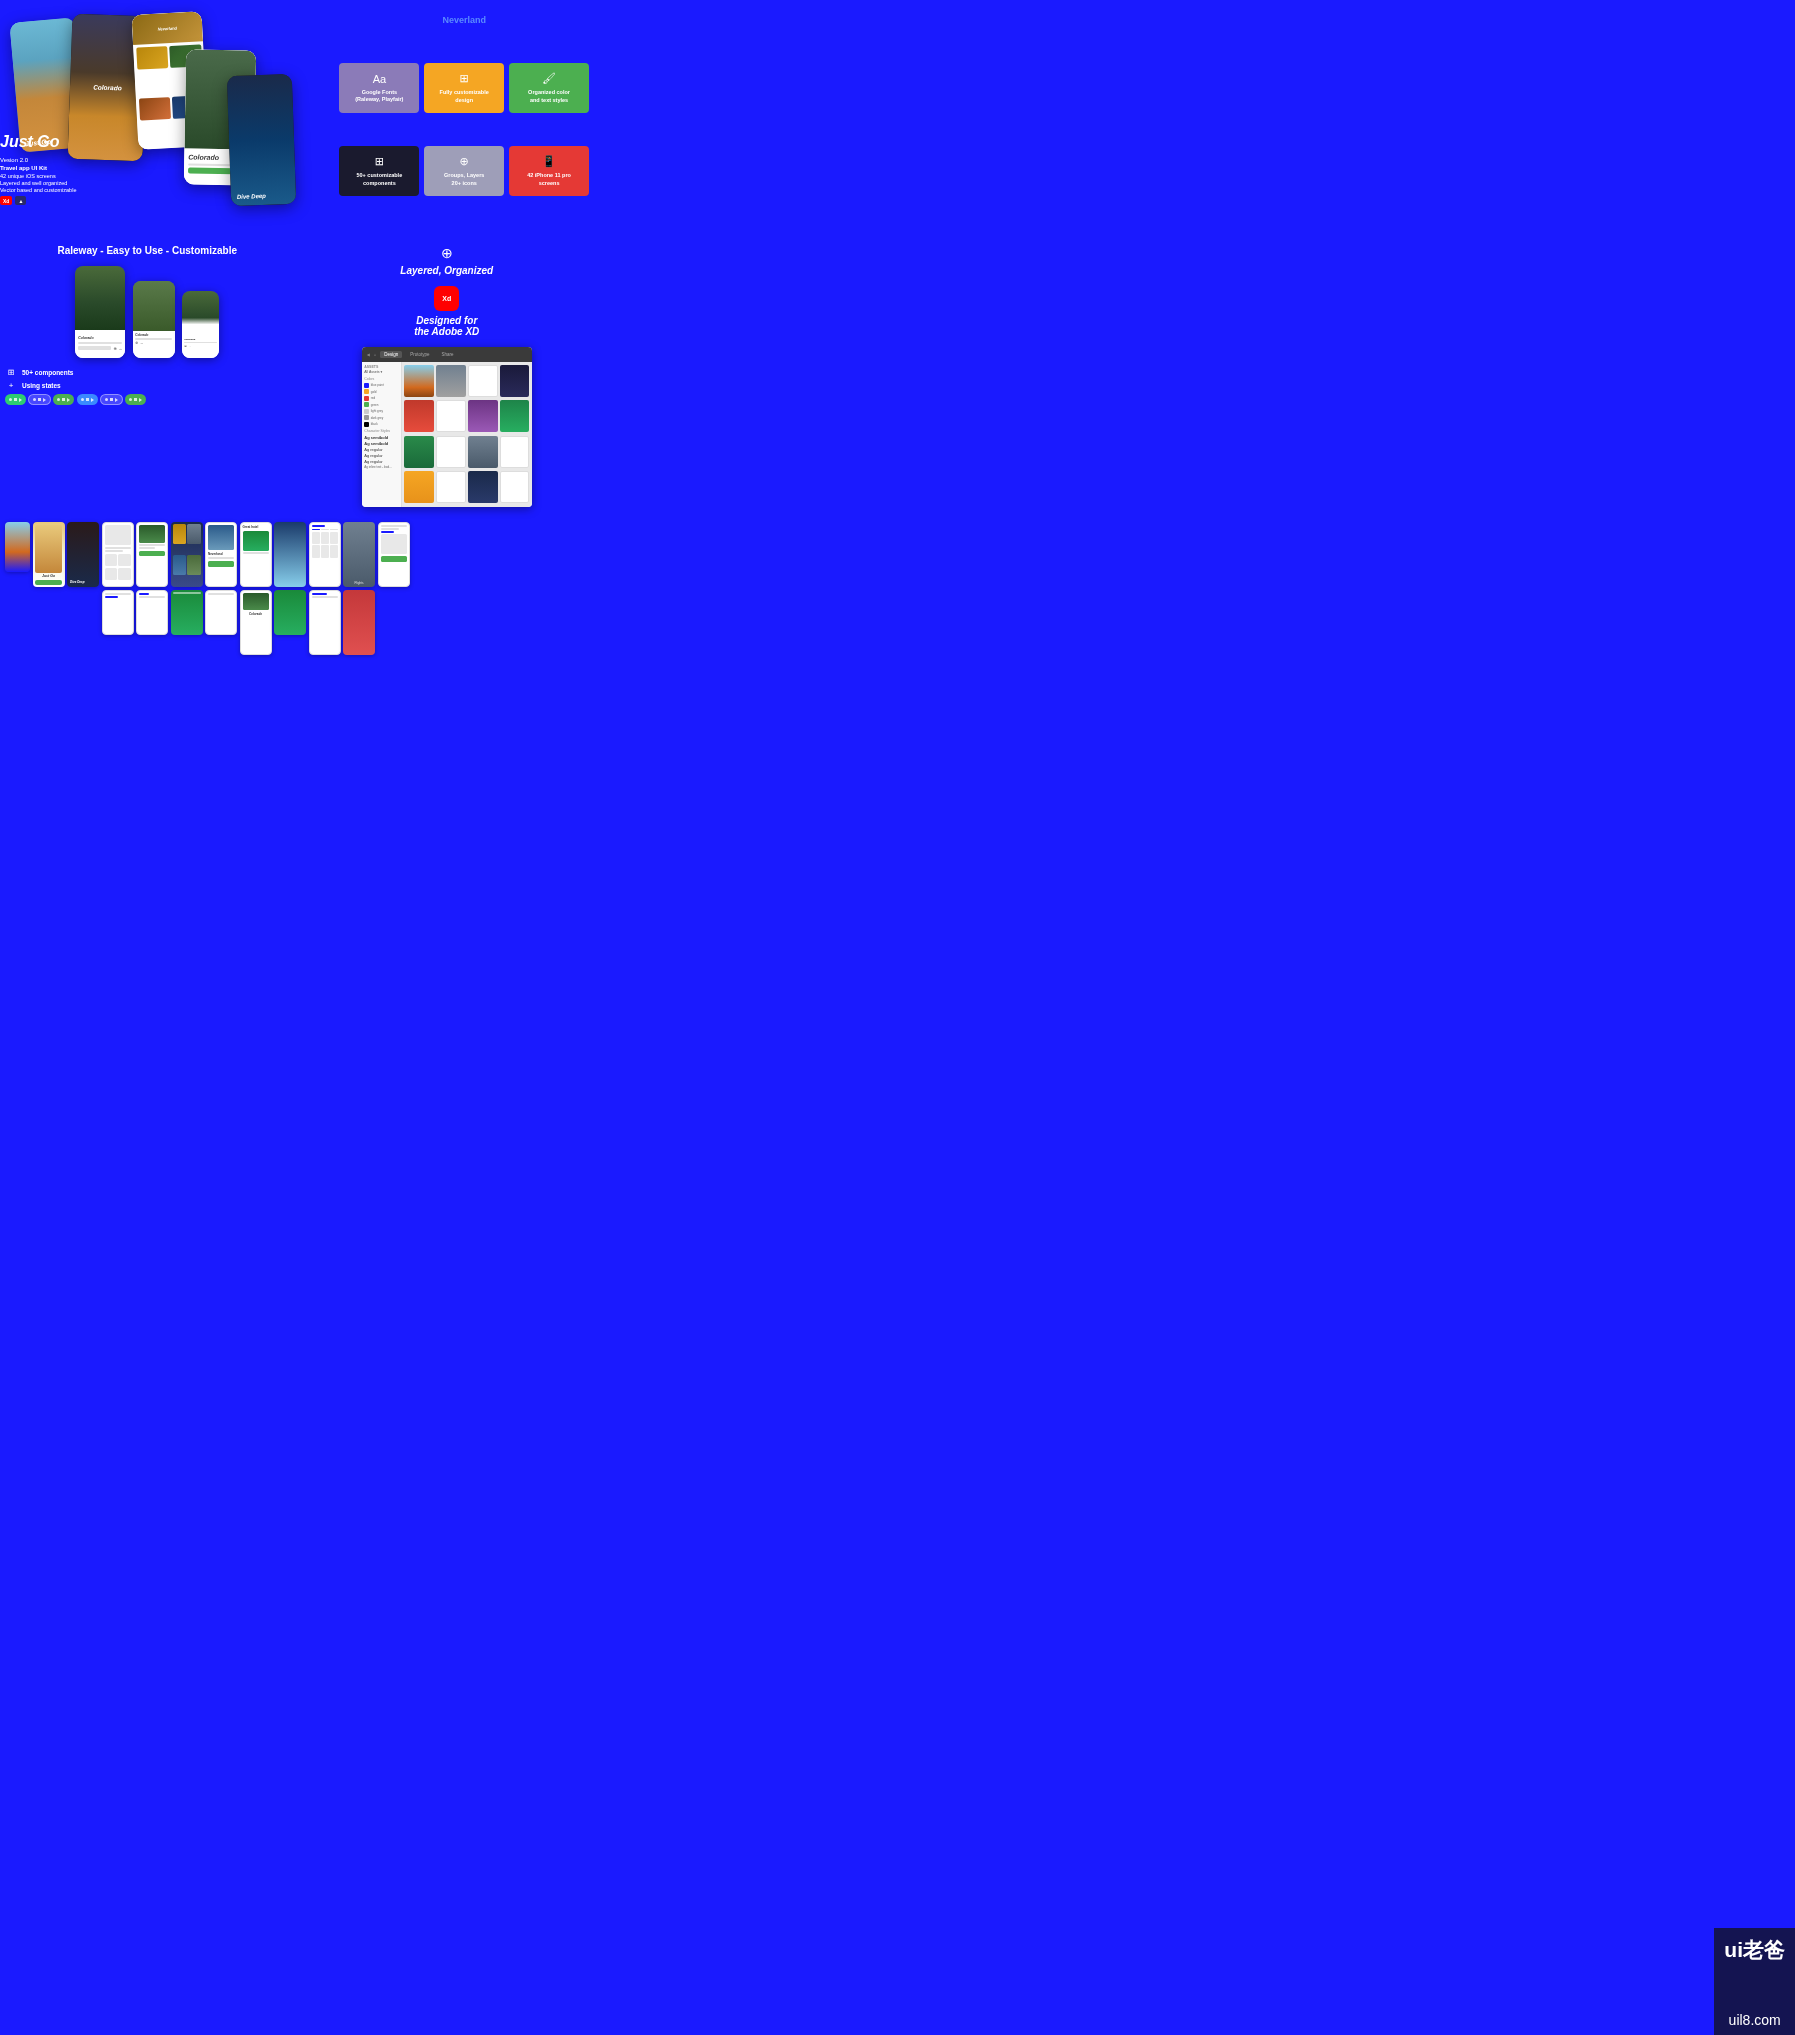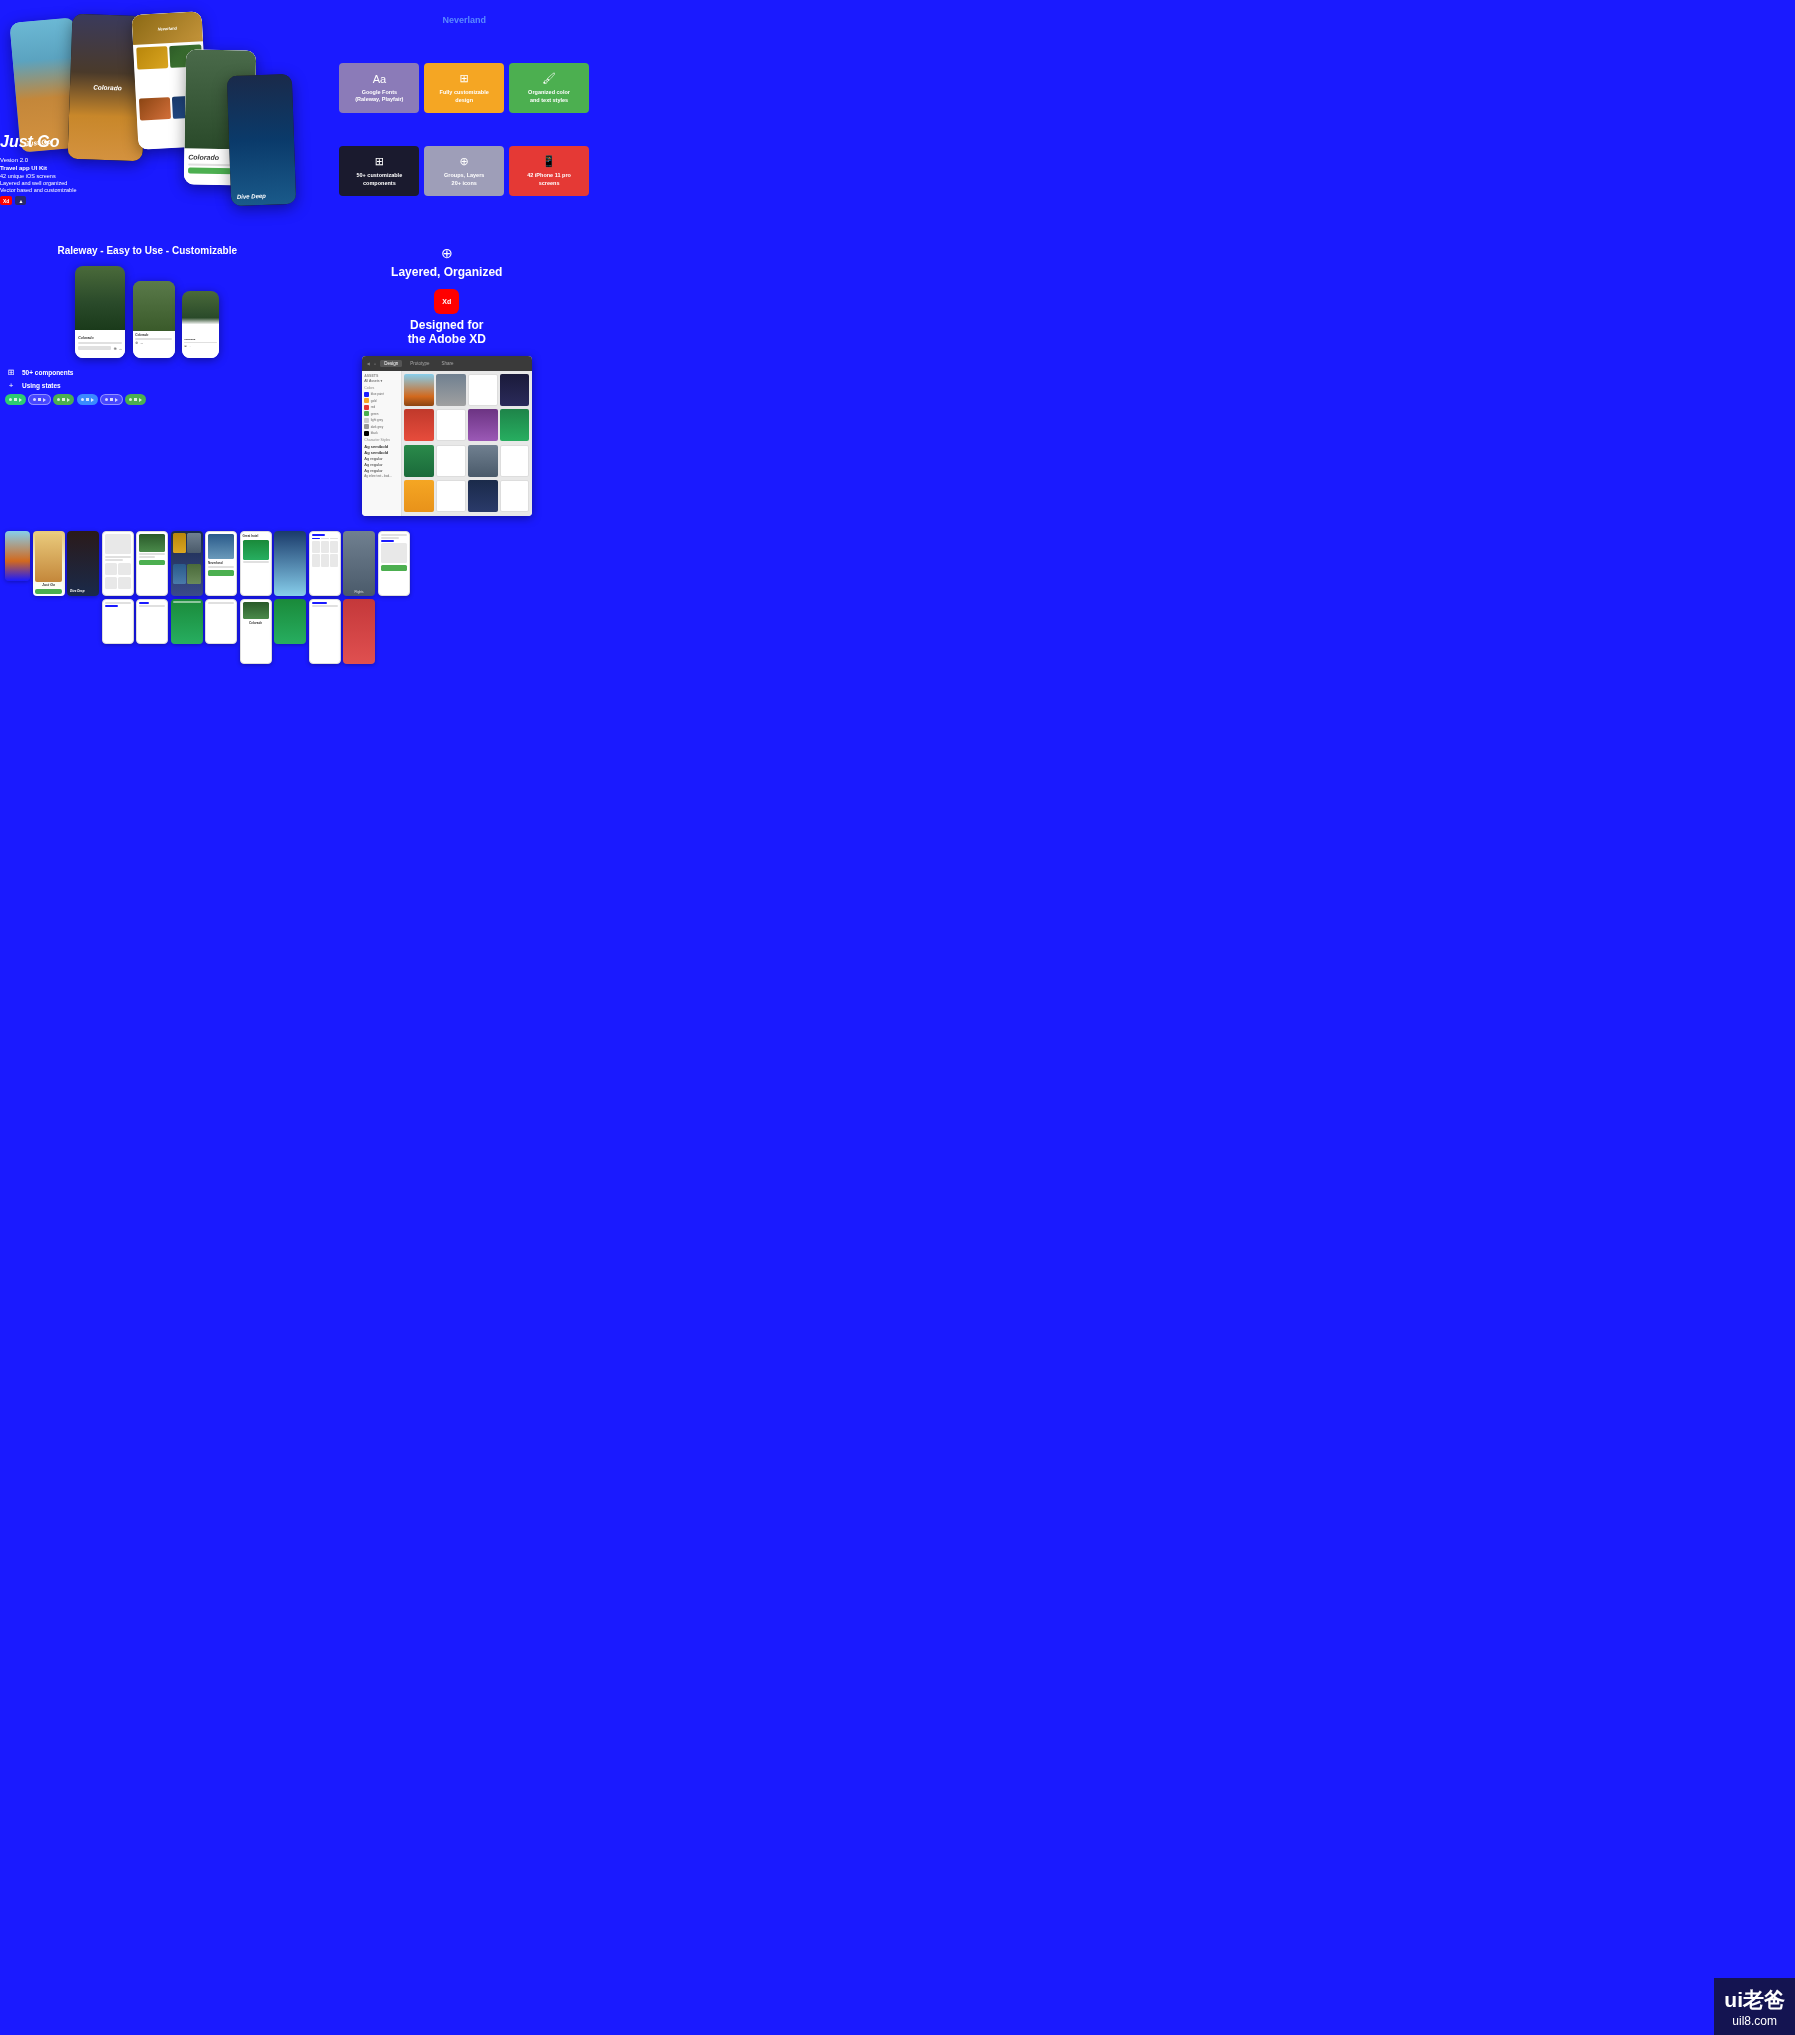--- a/index.html
+++ b/index.html
@@ -409,22 +409,23 @@
       display: flex;
       align-items: center;
       justify-content: center;
       color: white;
       font-size: 7px;
       font-weight: bold;
     }
 
     .xd-label {
       color: white;
-      font-size: 12px;
-      font-weight: bold;
+      font-size: 10px;
+      font-weight: bold;
+      font-style: italic;
     }
 
     .adobe-screenshot {
       width: 170px;
       height: 160px;
       background: #f0f0f0;
       border-radius: 4px;
       overflow: hidden;
       box-shadow: 0 2px 10px rgba(0,0,0,0.4);
       display: flex;
@@ -533,22 +534,23 @@
       align-items: center;
     }
 
     .watermark-main {
       font-size: 21px;
       color: white;
       font-weight: bold;
     }
 
     .watermark-sub {
-      font-size: 12px;
-      color: white;
+      font-size: 14px;
+      color: white;
+      margin-top: 48px;
     }
 
     .full-screens-area {
       padding: 5px;
       display: flex;
       gap: 2.5px;
       overflow: hidden;
       position: relative;
     }
 

